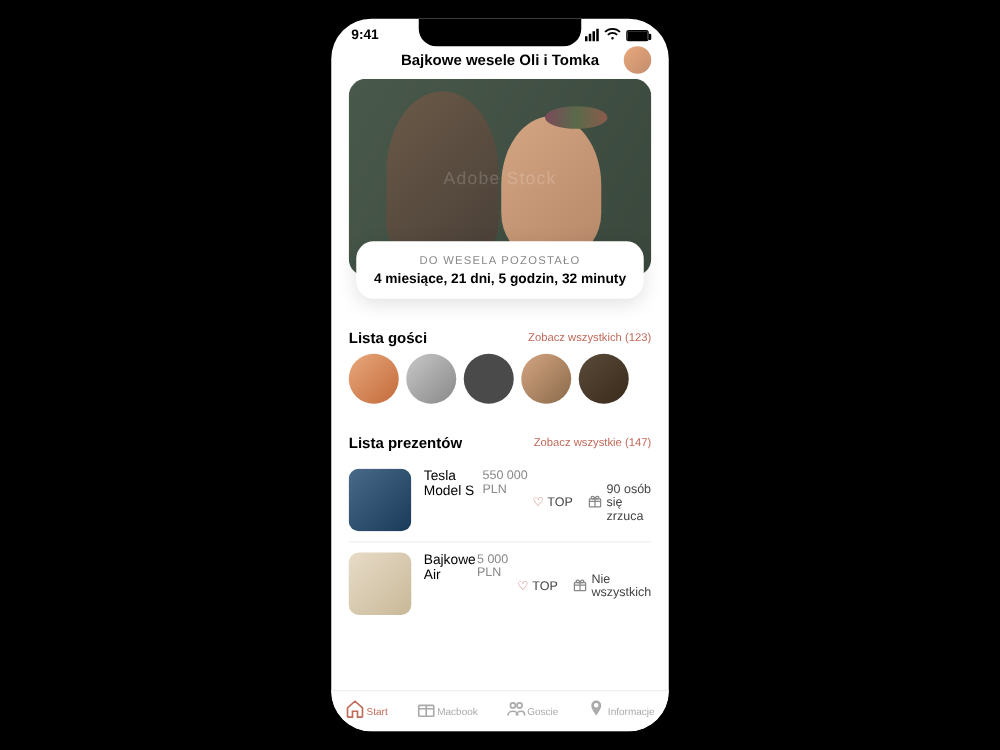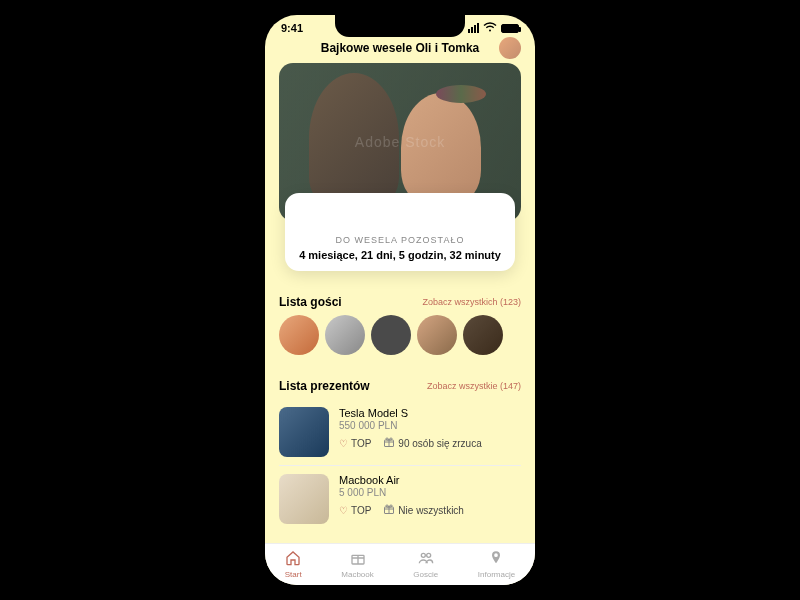--- a/index.html
+++ b/index.html
@@ -1,17 +1,17 @@
 <!DOCTYPE html>
 <html><head>
 <meta charset="utf-8">
 <style>
   * { margin: 0; padding: 0; box-sizing: border-box; }
   body { background: #000; display: flex; justify-content: center; align-items: center; width: 800px; height: 600px; font-family: -apple-system, BlinkMacSystemFont, 'Segoe UI', Arial, sans-serif; }
-  .phone { width: 270px; height: 570px; background: #fef9c3; border-radius: 32px; overflow: hidden; position: relative; display: flex; flex-direction: column; }
+  .phone { width: 270px; height: 570px; background: #ffffff; border-radius: 32px; overflow: hidden; position: relative; display: flex; flex-direction: column; }
   .notch { position: absolute; top: 0; left: 50%; transform: translateX(-50%); width: 130px; height: 22px; background: #000; border-radius: 0 0 14px 14px; z-index: 30; }
   .status-bar { display: flex; justify-content: space-between; align-items: center; padding: 6px 16px 2px; font-size: 11px; font-weight: 600; }
   .status-right { display: flex; gap: 4px; align-items: center; }
   .sig { display:flex; align-items:flex-end; gap:1px; }
   .sig span { width:2px; background:#000; display:inline-block; }
   .sig span:nth-child(1){height:4px}.sig span:nth-child(2){height:6px}.sig span:nth-child(3){height:8px}.sig span:nth-child(4){height:10px}
   .wifi { font-size: 12px; }
   .batt { width: 18px; height: 9px; border:1px solid #000; border-radius:2px; position:relative; }
   .batt::after { content:''; position:absolute; right:-3px; top:2px; width:2px; height:5px; background:#000; border-radius:0 1px 1px 0; }
   .batt-fill { width:100%; height:100%; background:#000; }
@@ -19,42 +19,42 @@
   .header-title { font-weight: 700; font-size: 12px; }
   .avatar-sm { position:absolute; right:14px; width:22px; height:22px; border-radius:50%; background: linear-gradient(135deg,#e8a87c,#c38d6e); }
   .content { flex:1; overflow-y:auto; padding: 0 14px 8px; position:relative; }
   .hero { height: 158px; border-radius: 14px; background: linear-gradient(rgba(55,70,60,0.5),rgba(55,70,60,0.5)),linear-gradient(120deg,#5a6b5a,#3d4a3d); position:relative; overflow:hidden;text-align:center; }
   .hero-people { position:absolute; top:10px; left:20px; right:20px; bottom:10px; }
   .man { position:absolute; left:10px; top:0; width:90px; height:130px; background: linear-gradient(135deg,#6b5a48,#4a4038); border-radius: 50% 50% 20% 20%; }
   .woman { position:absolute; right:20px; top:20px; width:80px; height:110px; background: linear-gradient(135deg,#d4a582,#b8896a); border-radius: 50% 50% 30% 30%; }
   .crown { position:absolute; top:-8px; right:-5px; width:50px; height:18px; background: linear-gradient(90deg,#7a4a5a,#5a6a4a,#8a5a4a); border-radius:50%; }
   .watermark { position:absolute; top:50%; left:50%; transform:translate(-50%,-50%); color:rgba(255,255,255,0.18); font-size:14px; font-weight:300; letter-spacing:1px; }
   .countdown { background:#fff; border-radius:14px; box-shadow:0 4px 16px rgba(0,0,0,0.12); padding:10px 14px; text-align:center; margin:-28px 6px 0; position:relative; z-index:5; }
-  .countdown-label { font-size:9px; letter-spacing:1px; color:#888; font-weight:500;margin-top:32px; }
+  .countdown-label { font-size:9px; letter-spacing:1px; color:#888; font-weight:500; }
   .countdown-value { font-size:11px; font-weight:700; margin-top:4px; }
   .section-head { display:flex; justify-content:space-between; align-items:center; margin-top:24px; margin-bottom:6px; }
   .section-title { font-weight:700; font-size:12px; }
   .see-all { font-size:9px; color:#c06a5a; cursor:pointer; }
   .guests-row { display:flex; gap:6px; }
   .guest { width:40px; height:40px; border-radius:50%; flex-shrink:0; }
   .g1{background:linear-gradient(135deg,#e8a87c,#c46a3a)} .g2{background:linear-gradient(135deg,#c8c8c8,#888)} .g3{background:#4a4a4a} .g4{background:linear-gradient(135deg,#d4a582,#8a6a4a)} .g5{background:linear-gradient(135deg,#5a4a3a,#3a2a1a)}
   .gift-card { display:flex; gap:10px; padding:8px 0; border-bottom:1px solid #eee; }
   .gift-card:last-child { border-bottom:none; }
   .gift-img { width:50px; height:50px; border-radius:8px; flex-shrink:0; }
   .gi1 { background:linear-gradient(135deg,#4a6a8a,#1a3a5a); background-color: #2a4a6a;}
   .gi2 { background:linear-gradient(135deg,#e8dcc8,#c8b898); }
-  .gift-info { flex:1; display:flex; flex-direction:column; gap:1px; }
+  .gift-info { flex:1; display:flex; flex-direction:row; gap:1px; }
   .gift-name { font-size:11px; font-weight:500; }
   .gift-price { font-size:10px; color:#888; }
   .gift-meta { display:flex; gap:12px; margin-top:4px; align-items:center; font-size:10px; color:#444; }
   .chip { display:flex; align-items:center; gap:3px; }
   .heart { color:#c06a5a; }
   .gift-icon { color:#888; }
   .navbar { display:flex; justify-content:space-around; padding:6px 0; border-top:1px solid #eee; background:#fff; }
-  .nav-item { display:flex; flex-direction:column; align-items:center; gap:1px; cursor:pointer; color:#aaa; }
+  .nav-item { display:flex; flex-direction:row; align-items:center; gap:1px; cursor:pointer; color:#aaa; }
   .nav-item.active { color:#c06a5a; }
   .nav-icon { font-size:15px; }
   .nav-label { font-size:8px; }
 </style>
 </head>
 <body>
 
 <div class="phone">
   <div class="notch"></div>
 
@@ -135,21 +135,21 @@
           </span>
               <span>90 osób się zrzuca</span>
             </span>
         </div>
       </div>
     </div>
 
     <div class="gift-card">
       <div class="gift-img gi2"></div>
       <div class="gift-info">
-        <span class="gift-name">Macbook Air</span>
+        <span class="gift-name">Bajkowe Air</span>
         <span class="gift-price">5 000 PLN</span>
         <div class="gift-meta">
           <span class="chip">
               <span class="heart">♡</span>
               <span>TOP</span>
             </span>
           <span class="chip">
               <span class="gift-icon">
             <svg width="12" height="12" viewBox="0 0 24 24" fill="none" stroke="#888" stroke-width="2">
                   <rect x="3" y="8" width="18" height="13" rx="1"></rect>

